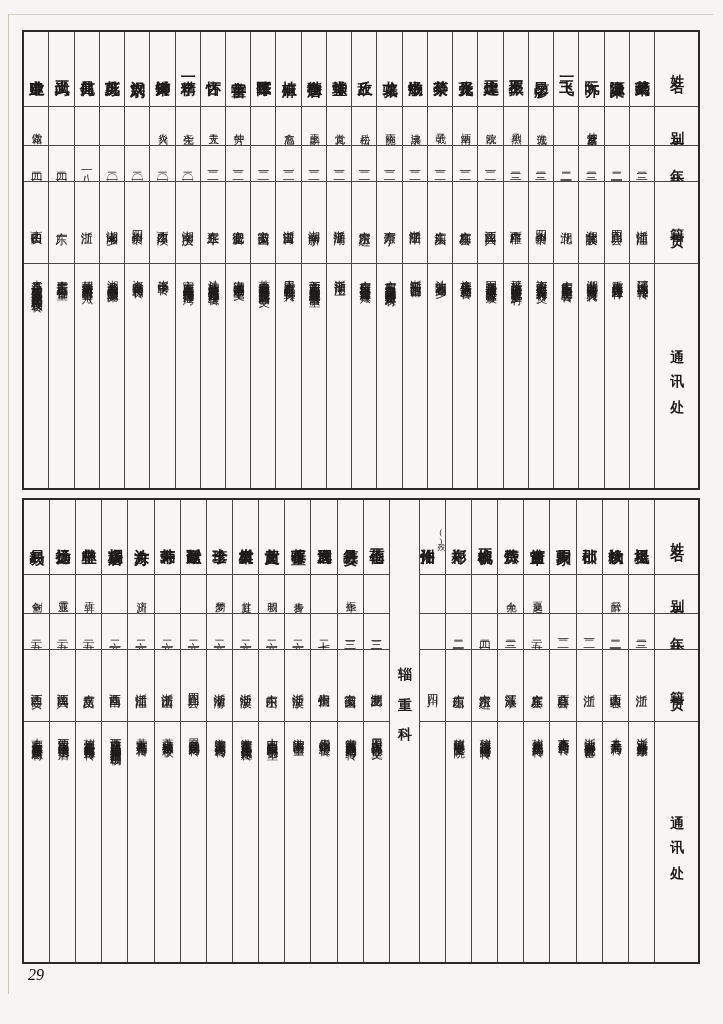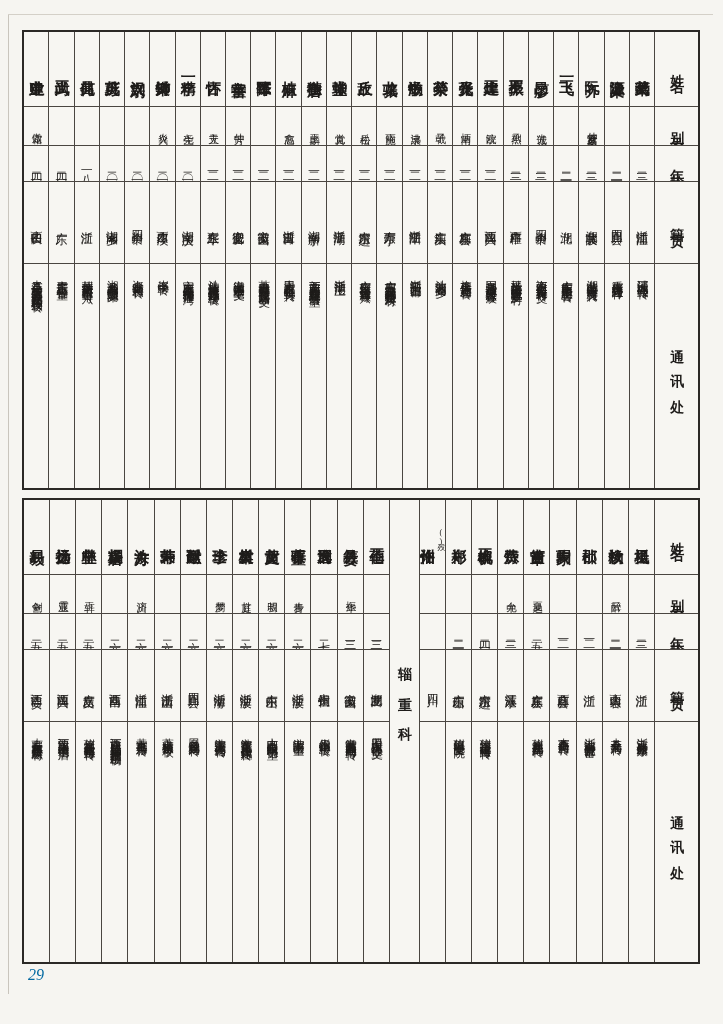--- a/index.html
+++ b/index.html
@@ -87,21 +87,21 @@
     box-sizing:border-box;
   }
   .divider-col .vtext{
     font-size:14px;font-weight:bold;letter-spacing:30px;
     margin-top:-60px;
   }
 
   .page-number{
     position:absolute;left:28px;bottom:40px;
     font-size:16px;font-style:italic;
-    color:#0369a1;
+    color:#000000;
     font-family:"Liberation Serif", serif;
   }
 </style>
 </head>
 <body>
 
 <div class="page">
   <div class="scan-edge-left"></div>
   <div class="scan-edge-top"></div>
 

